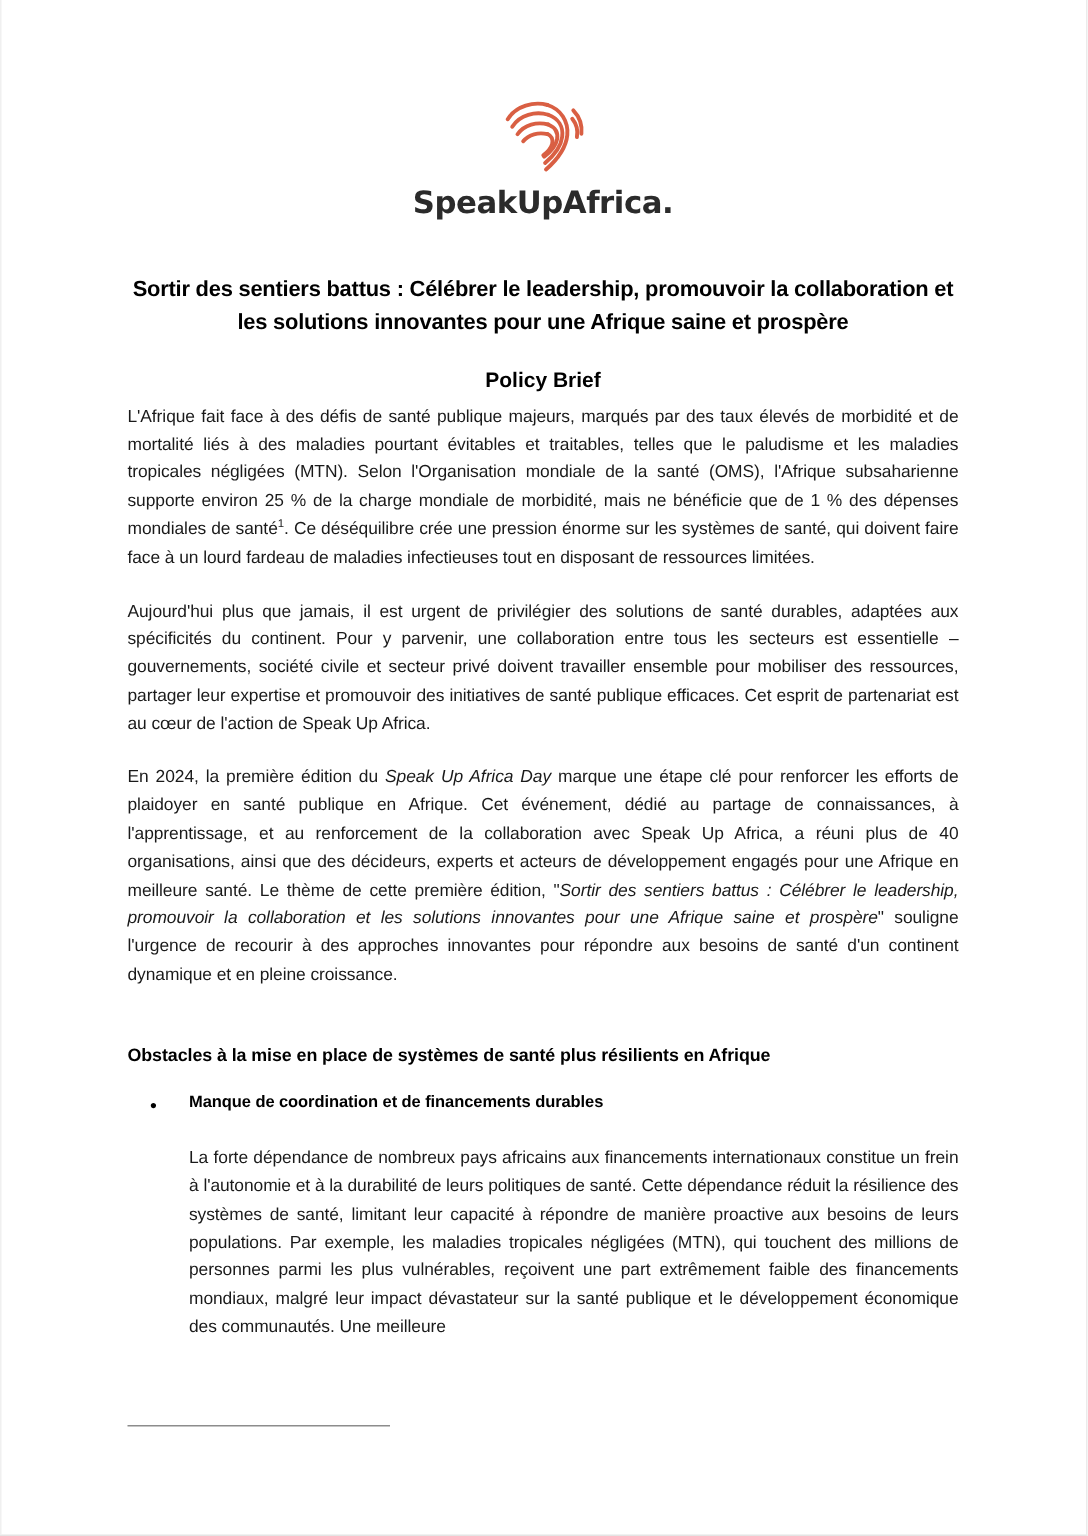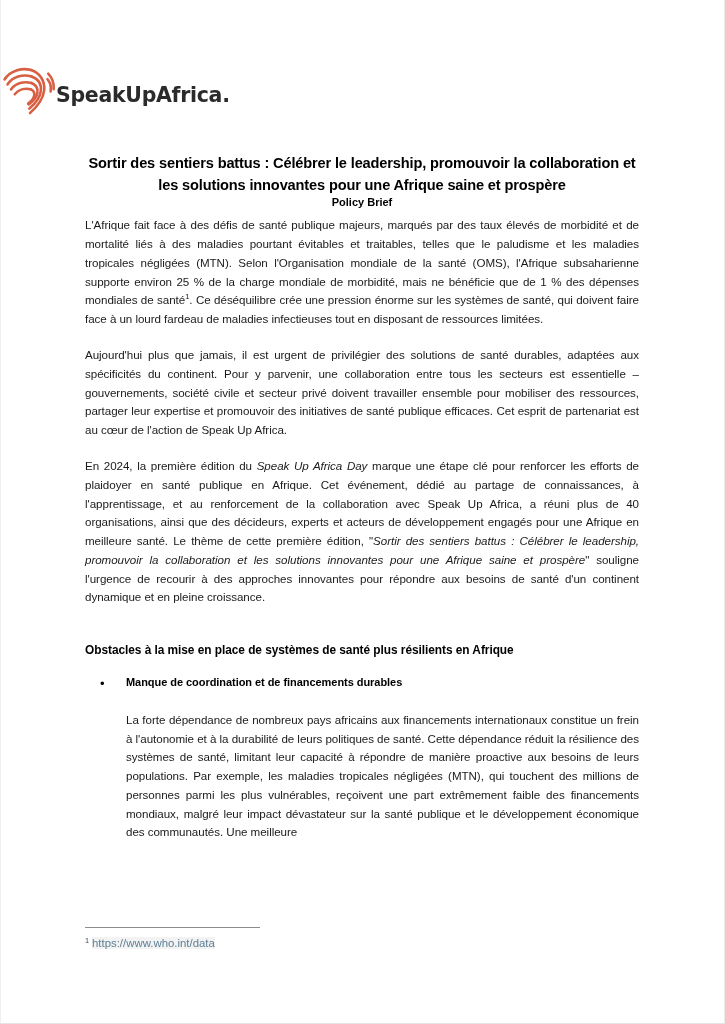--- a/index.html
+++ b/index.html
@@ -28,21 +28,21 @@
     position: absolute;
     left: 0; top: 0;
     width: 1px; height: 100%;
     background: #f0f0f0;
   }
 
   
   .logo-block {
     padding-top: 66px;
     display: flex;
-    flex-direction: row;
+    flex-direction: column;
     align-items: center;
     text-align: right;
   }
   .logo-mark {
     width: 56px;
     height: 50px;
     display: block;
   }
   .logo-word {
     margin-top: 9px;
@@ -63,22 +63,23 @@
     margin: 36px 0 0 0;
     font-size: 14.6px;
     font-weight: 700;
     line-height: 1.52;
     text-align: center;
     color: #000000;
     letter-spacing: -0.15px;
   }
 
   .policy-brief {
+    margin-top: 19px;
     text-align: center;
-    font-size: 11px;
+    font-size: 14px;
     font-weight: 700;
     color: #000000;
   }
 
   p.body {
     margin: 17px 0 0 0;
     font-size: 11.6px;
     line-height: 1.62;
     color: #1a1a1a;
     text-align: justify;
@@ -205,16 +206,15 @@
     </div>
 
     <div class="sub-block">
       <p class="body spaced">La forte dépendance de nombreux pays africains aux financements internationaux constitue un frein à l'autonomie et à la durabilité de leurs politiques de santé. Cette dépendance réduit la résilience des systèmes de santé, limitant leur capacité à répondre de manière proactive aux besoins de leurs populations. Par exemple, les maladies tropicales négligées (MTN), qui touchent des millions de personnes parmi les plus vulnérables, reçoivent une part extrêmement faible des financements mondiaux, malgré leur impact dévastateur sur la santé publique et le développement économique des communautés. Une meilleure</p>
     </div>
 
   </div>
 
   <div class="footnote-area">
     <div class="footnote-rule"></div>
-    <div class="footnote-text"><sup>1</sup> <a class="fn-link" href="#">https://www.who.int/data</a></div>
   </div>
 
 </div>
 
 </body></html>

